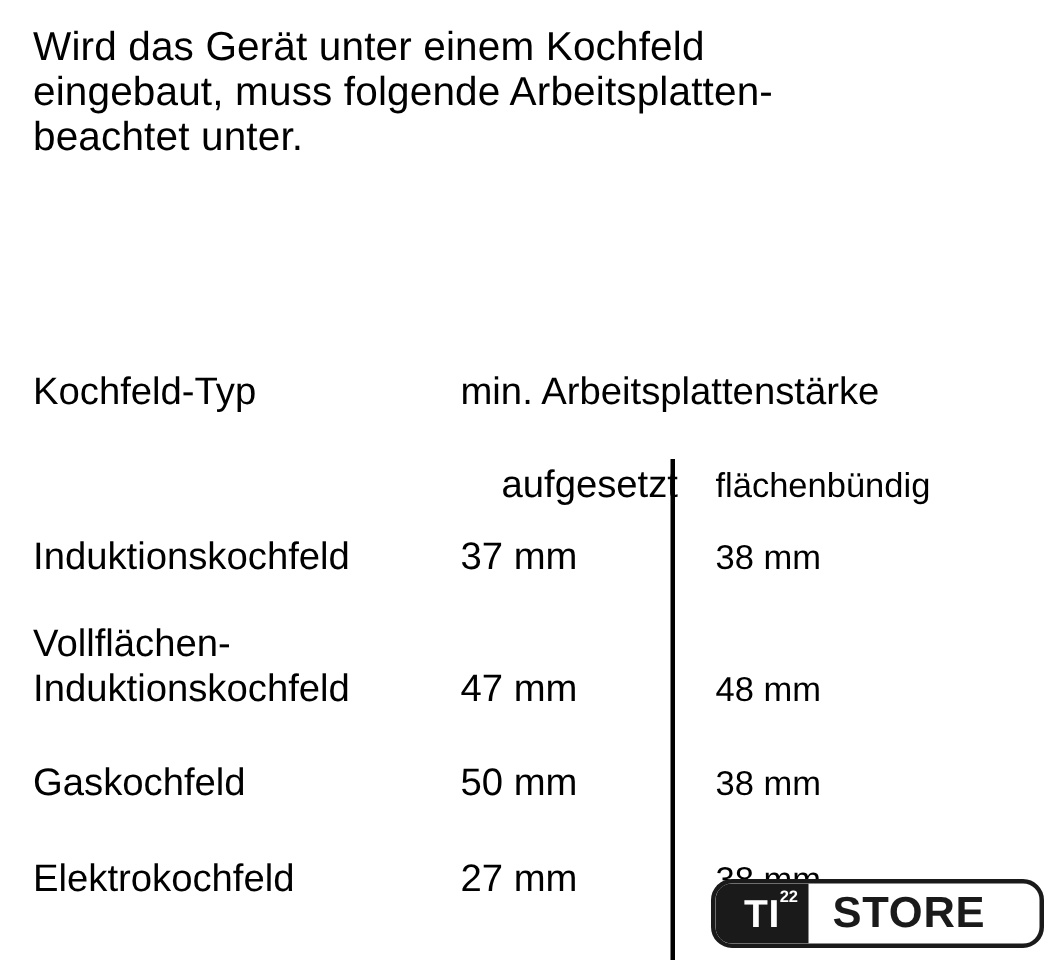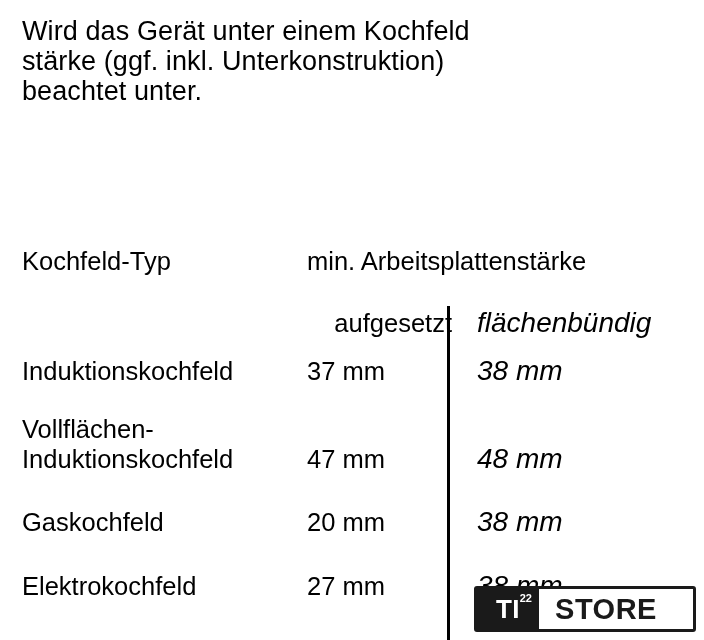--- a/index.html
+++ b/index.html
@@ -61,23 +61,22 @@
     width: 160px;
     text-align: left;
     font-size: 25.5px;
     line-height: 30px;
   }
   .c-b {
     position: absolute;
     left: 455px;
     width: 210px;
     text-align: left;
-    font-size: 28px;
-    line-height: 30px;
-    font-style: italic;
+    font-size: 23px;
+    line-height: 30px;
   }
 
   .header-row .c-type,
   .header-row .c-span {
     font-weight: normal;
   }
   .header-row { top: 0; }
   .header-row .c-span {
     position: absolute;
     left: 285px;
@@ -112,21 +111,21 @@
   .r3 { top: 261px; }
   .r4 { top: 325px; }
 
   .logo {
     position: absolute;
     right: 8px;
     bottom: 8px;
     width: 222px;
     height: 46px;
     border: 3px solid #1a1a1a;
-    border-radius: 3px;
+    border-radius: 14px;
     background: #ffffff;
     display: flex;
     align-items: center;
     box-sizing: border-box;
     overflow: hidden;
   }
   .logo-badge {
     width: 62px;
     height: 40px;
     margin: 0 0 0 0;
@@ -164,21 +163,21 @@
     padding-right: 20px;
   }
 </style>
 </head>
 <body>
 
 <div id="sheet">
 
   <div class="intro">
     <div>Wird das Gerät unter einem Kochfeld</div>
-    <div>stärke (ggf. inkl. Unterkonstruktion)</div>
+    <div>eingebaut, muss folgende Arbeitsplatten-</div>
     <div>beachtet unter.</div>
   </div>
 
   <div class="divider"></div>
 
   <div class="table">
 
     <div class="row header-row">
       <span class="c-type">Kochfeld-Typ</span>
       <span class="c-span">min. Arbeitsplattenstärke</span>
@@ -199,21 +198,21 @@
       <span class="c-type">Vollflächen-</span>
     </div>
     <div class="row r2b">
       <span class="c-type">Induktionskochfeld</span>
       <span class="c-a">47 mm</span>
       <span class="c-b">48 mm</span>
     </div>
 
     <div class="row r3">
       <span class="c-type">Gaskochfeld</span>
-      <span class="c-a">20 mm</span>
+      <span class="c-a">50 mm</span>
       <span class="c-b">38 mm</span>
     </div>
 
     <div class="row r4">
       <span class="c-type">Elektrokochfeld</span>
       <span class="c-a">27 mm</span>
       <span class="c-b">38 mm</span>
     </div>
 
   </div>

